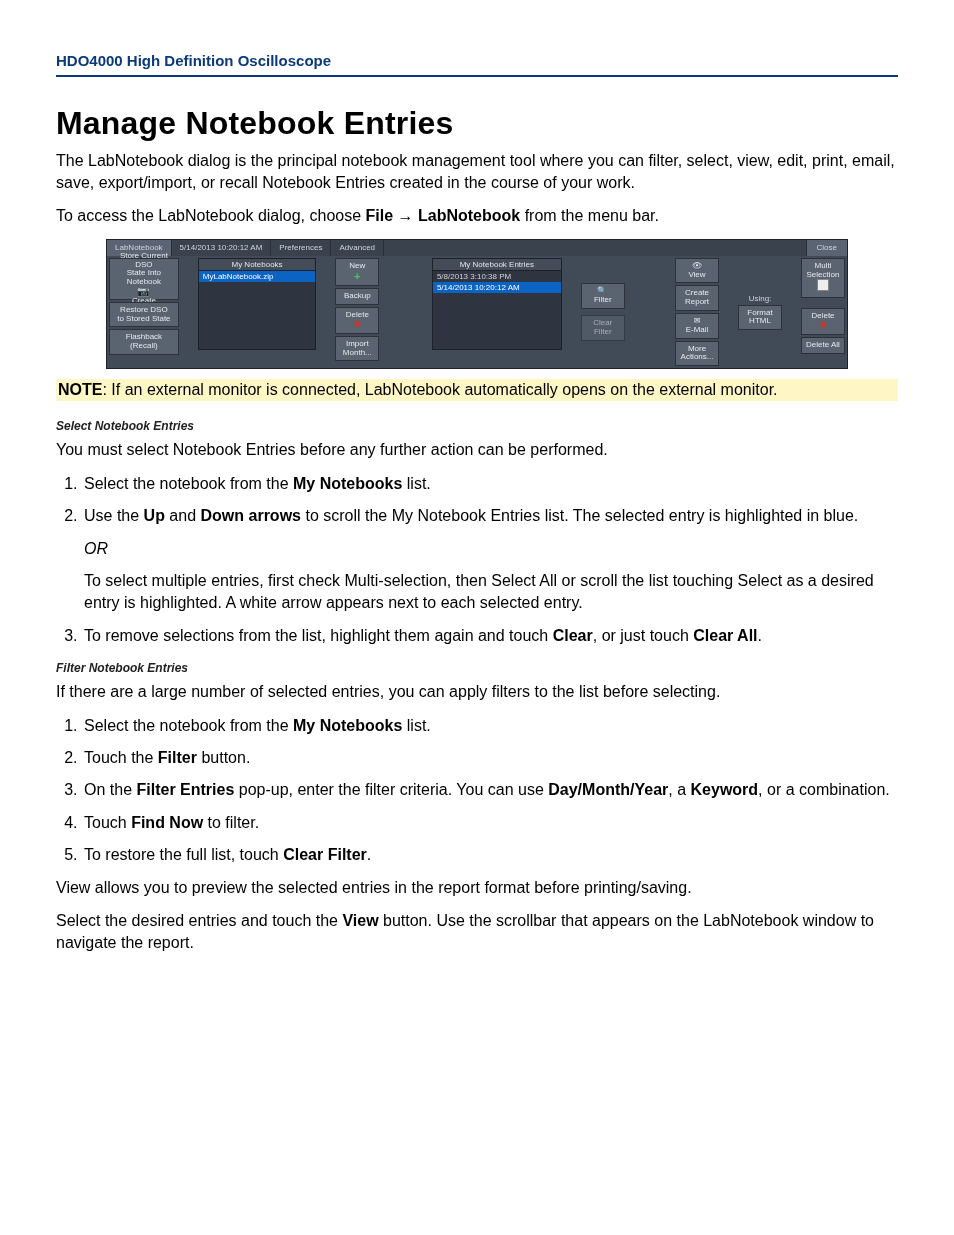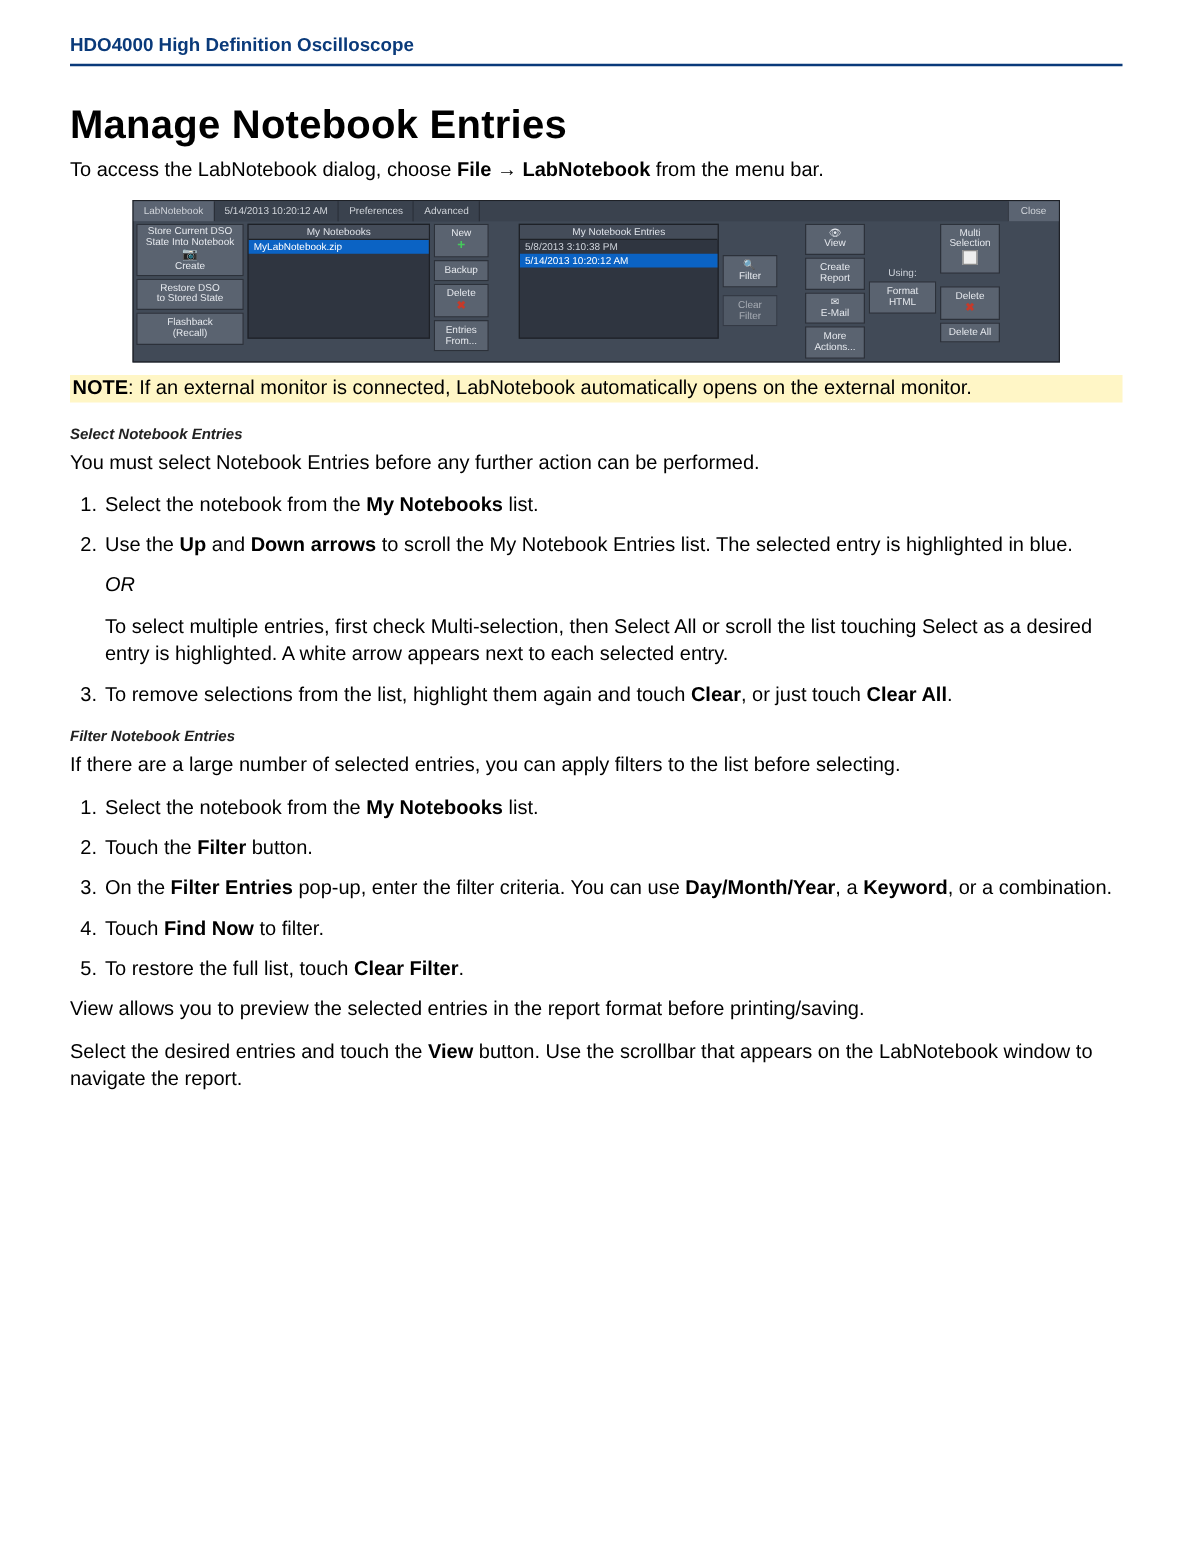--- a/index.html
+++ b/index.html
@@ -5,21 +5,21 @@
   body {
     margin: 0;
     font-family: Arial, Helvetica, sans-serif;
     color: #000;
     background: #fff;
   }
   .page {
     width: 954px;
     height: 1235px;
     box-sizing: border-box;
-    padding: 28px 56px 30px 56px;
+    padding: 52px 56px 30px 56px;
     position: relative;
   }
   .running-head {
     font-size: 15px;
     font-weight: bold;
     color: #0a3a7a;
     padding-bottom: 6px;
     border-bottom: 2px solid #0a3a7a;
     margin-bottom: 28px;
   }
@@ -91,22 +91,23 @@
     background: #5b6472;
     padding: 0 10px;
     height: 100%;
     display: flex;
     align-items: center;
     font-size: 8px;
     border-left: 1px solid #2a2f38;
   }
   .dlg-body {
     display: flex;
-    gap: 3px;
+    gap: 19px;
     padding: 2px;
+    justify-content: flex-end;
   }
   .col { display: flex; flex-direction: column; gap: 2px; }
   .lbtn {
     background: #5a6370;
     border: 1px solid #2c313a;
     font-size: 8px;
     text-align: center;
     line-height: 1.1;
     padding: 3px 2px;
     min-width: 60px;
@@ -152,20 +153,21 @@
   .footer .pg { font-weight: bold; }
 </style>
 </head>
 <body>
 
 <div class="page">
   <div class="running-head">HDO4000 High Definition Oscilloscope</div>
 
   <h1 class="section-title">Manage Notebook Entries</h1>
 
+  <p class="body">The LabNotebook dialog is the principal notebook management tool where you can filter, select, view, edit, print, email, save, export/import, or recall Notebook Entries created in the course of your work.</p>
 
   <p class="body">
     <span>To access the LabNotebook dialog, choose </span><span class="b">File</span><span> → </span><span class="b">LabNotebook</span><span> from the menu bar.</span>
   </p>
 
   <div class="dialog">
     <div class="dlg-titlebar">
       <div class="ttab">LabNotebook</div>
       <div class="ttab inactive">5/14/2013 10:20:12 AM</div>
       <div class="ttab inactive">Preferences</div>
@@ -202,21 +204,21 @@
       <div class="col" style="width:44px">
         <div class="lbtn sbtn">
           <span>New</span><br>
           <span class="plus">+</span>
         </div>
         <div class="lbtn sbtn">Backup</div>
         <div class="lbtn sbtn">
           <span>Delete</span><br>
           <span class="red-x">✖</span>
         </div>
-        <div class="lbtn sbtn">Entries From...</div>
+        <div class="lbtn sbtn">Import Month...</div>
       </div>
 
       <div style="width:18px"></div>
 
       <div class="col" style="width:160px">
         <div class="vlist" style="height:90px">
           <div class="hdr">My Notebook Entries</div>
           <div class="row">5/8/2013 3:10:38 PM</div>
           <div class="row sel">5/14/2013 10:20:12 AM</div>
         </div>

